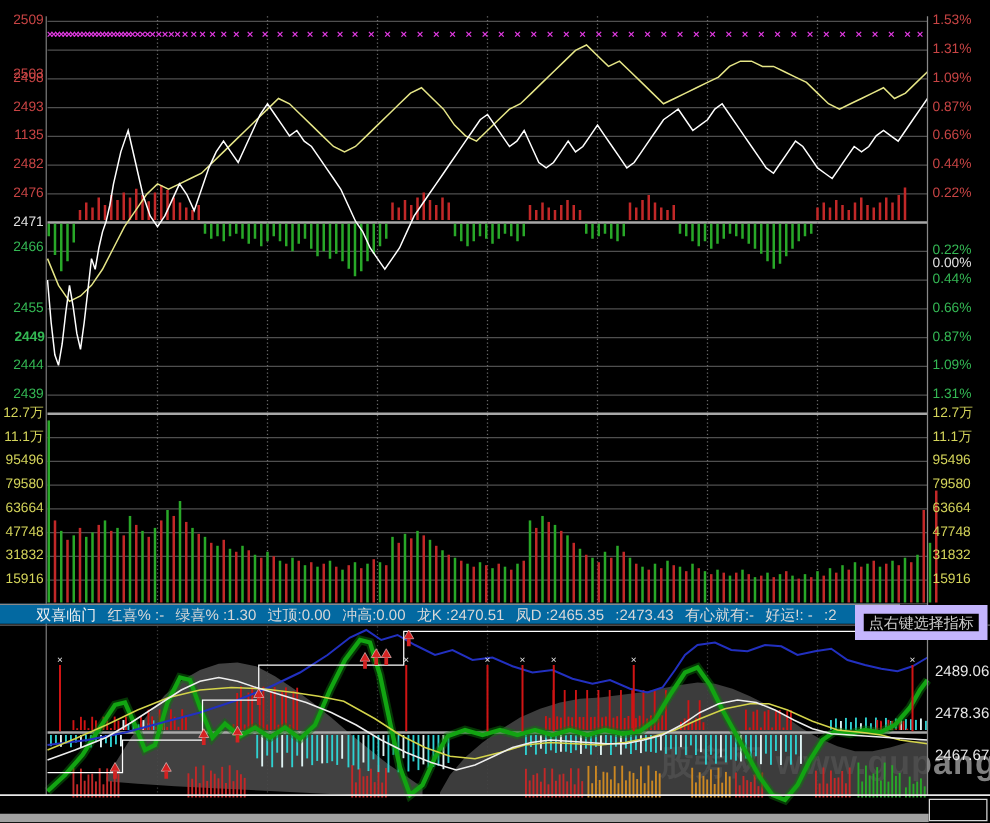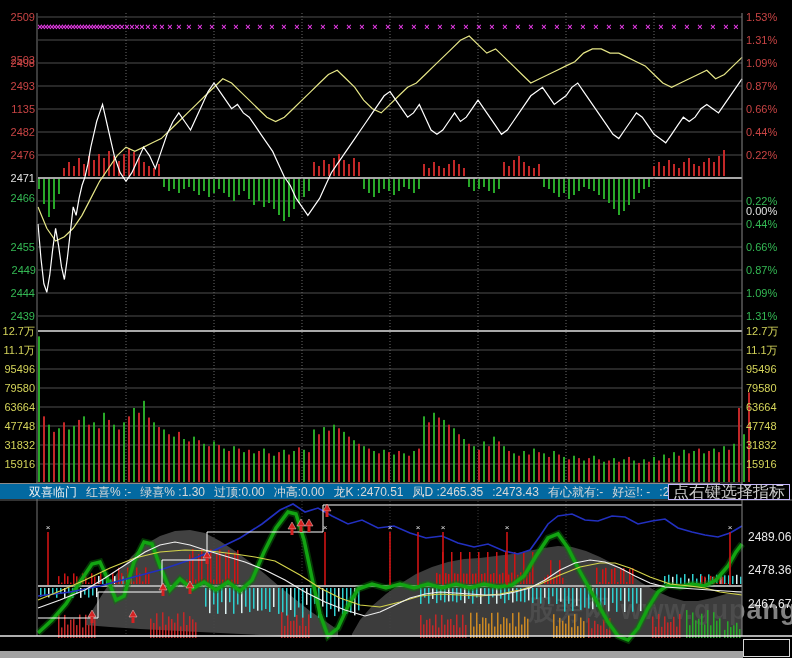--- a/index.html
+++ b/index.html
@@ -11,21 +11,21 @@
   #titlebar .joined{margin-right:0;}
   #cv{position:absolute;left:0;top:0;}
   .axlab{position:absolute;font-size:11px;line-height:11px;transform:translateY(-50%);}
   .axlab.left{right:756px;text-align:right;}
   .axlab.rt{left:746px;text-align:left;}
   #indbar{position:absolute;left:0;top:483px;width:720px;height:16px;background:#0369a1;
           border-top:1px solid #8a8a8a;box-sizing:content-box;color:#d8d8d8;font-size:12px;
           line-height:16px;white-space:nowrap;padding-left:29px;box-sizing:border-box;}
   #indbar span{margin-right:9px;}
   #selbox{position:absolute;right:2px;top:484px;height:14px;line-height:14px;padding:0 4px;
-          border:1px solid #c4b5fd;color:#cccccc;background:#000;font-size:16px;}
+          border:7px solid #c4b5fd;color:#cccccc;background:#000;font-size:12px;}
   #timebar{position:absolute;left:0;top:637px;width:792px;height:13px;background:#000;}
   .tlab{position:absolute;top:1px;font-size:11px;transform:translateX(-50%);}
   #graystrip{position:absolute;left:0;top:651px;width:743px;height:7px;background:#a2a2a2;}
   #cornerbox{position:absolute;left:743px;top:639px;width:47px;height:18px;background:#000;
              border:1px solid #d8d8d8;box-sizing:border-box;}
   #watermark{position:absolute;left:528px;top:592px;font-size:27px;font-weight:bold;
              color:#8f8f8f;letter-spacing:1px;opacity:.9;white-space:nowrap;}
   .irlab{position:absolute;left:748px;font-size:12px;color:#e8e8e8;transform:translateY(-50%);}
 </style>
 </head>
@@ -871,21 +871,21 @@
       <div class="axlab left" style="top: 40px; right: 757px; color: rgb(200, 68, 68); margin-top: 20px;">2503</div>
       <div class="axlab left" style="top: 63px; right: 757px; color: rgb(200, 68, 68);">2498</div>
       <div class="axlab left" style="top: 86px; right: 757px; color: rgb(200, 68, 68); margin-left: 12px;">2493</div>
       <div class="axlab left" style="top: 109px; right: 757px; color: rgb(200, 68, 68);">1135</div>
       <div class="axlab left" style="top: 132px; right: 757px; color: rgb(200, 68, 68);">2482</div>
       <div class="axlab left" style="top: 155px; right: 757px; color: rgb(200, 68, 68);">2476</div>
       <div class="axlab left" style="top: 178px; right: 757px; color: rgb(224, 224, 224);">2471</div>
       <div class="axlab left" style="top: 198px; right: 757px; color: rgb(52, 184, 84); margin-left: 36px;">2466</div>
       <div class="axlab left" style="top: 224px; right: 801px; color: rgb(52, 184, 84);">2460</div>
       <div class="axlab left" style="top: 247px; right: 757px; color: rgb(52, 184, 84);">2455</div>
-      <div class="axlab left" style="top: 270px; right: 756px; color: rgb(52, 184, 84);">2449</div>
+      <div class="axlab left" style="top: 270px; right: 756px; color: rgb(52, 184, 84); font-weight: bold;">2449</div>
       <div class="axlab left" style="top: 293px; right: 757px; color: rgb(52, 184, 84);">2444</div>
       <div class="axlab left" style="top: 316px; right: 757px; color: rgb(52, 184, 84);">2439</div>
       <div class="axlab rt" style="top: 17px; color: rgb(200, 68, 68);">1.53%</div>
       <div class="axlab rt" style="top: 40px; color: rgb(200, 68, 68);">1.31%</div>
       <div class="axlab rt" style="top: 63px; color: rgb(200, 68, 68);">1.09%</div>
       <div class="axlab rt" style="top: 86px; color: rgb(200, 68, 68);">0.87%</div>
       <div class="axlab rt" style="top: 109px; color: rgb(200, 68, 68);">0.66%</div>
       <div class="axlab rt" style="top: 132px; color: rgb(200, 68, 68);">0.44%</div>
       <div class="axlab rt" style="top: 155px; color: rgb(200, 68, 68);">0.22%</div>
       <div class="axlab rt" style="top: 178px; color: rgb(224, 224, 224); margin-top: 33px;">0.00%</div>

